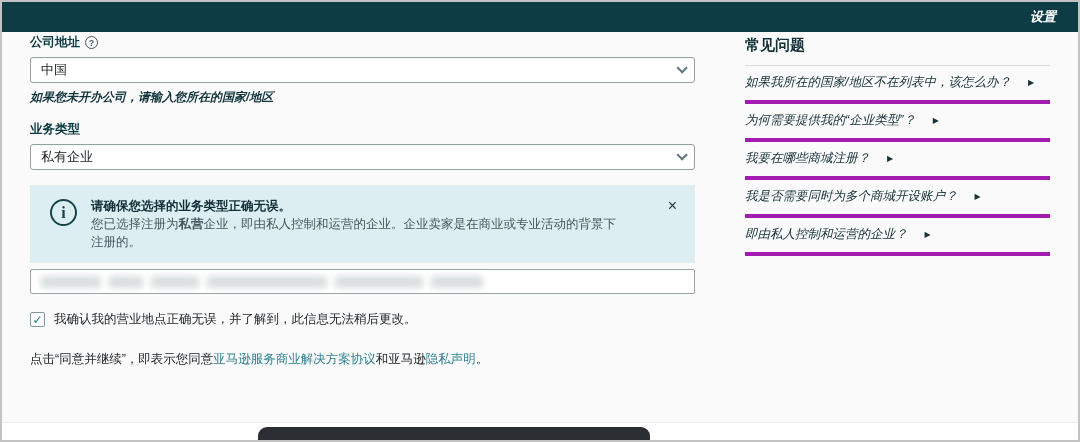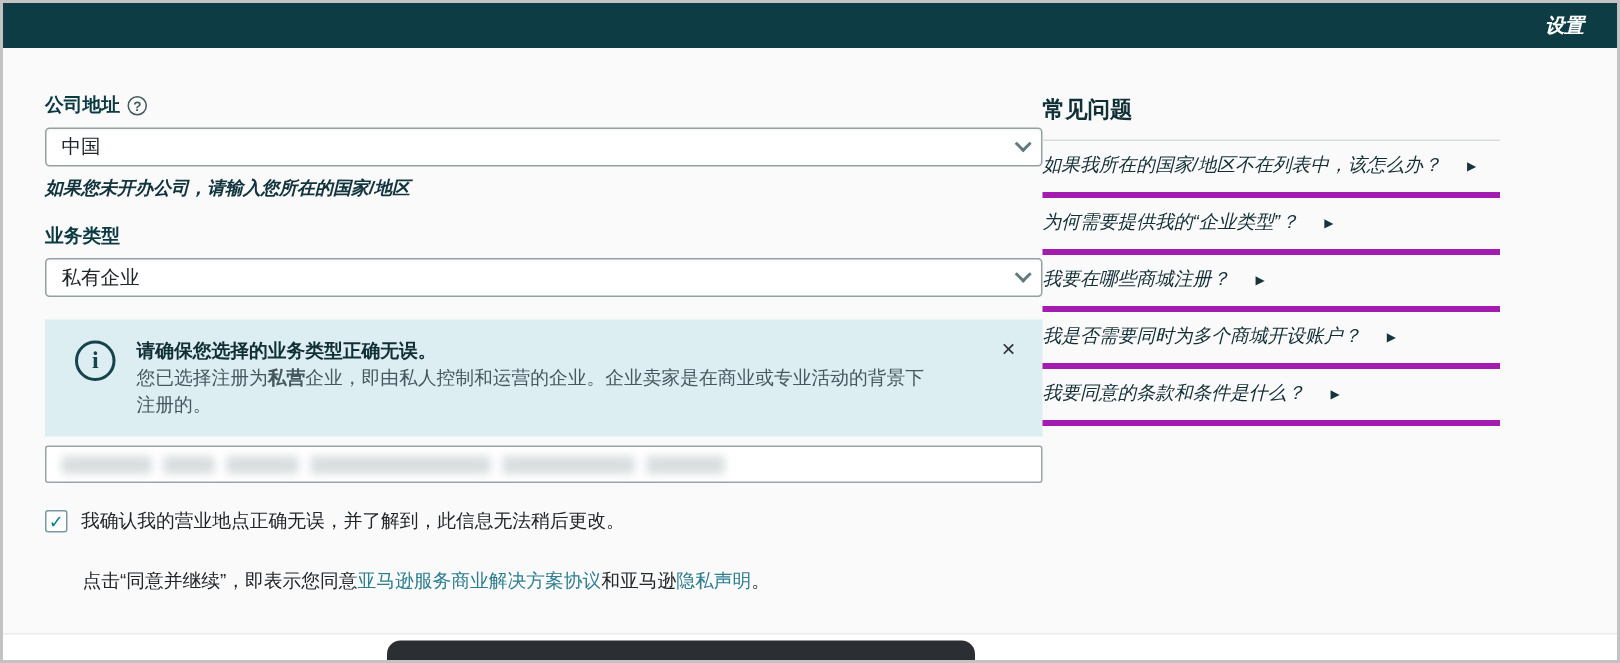--- a/index.html
+++ b/index.html
@@ -11,21 +11,21 @@
   
   .topbar { height:30px; background:#0d3c44; display:flex; align-items:center;
             padding:0 22px; color:#ffffff; }
   .logo { display:flex; align-items:flex-start; gap:5px; cursor:pointer; }
   .logo-amazon { position:relative; font-weight:bold; font-size:14.5px; letter-spacing:-0.5px; }
   .logo-amazon svg { position:absolute; left:1px; bottom:-4px; }
   .logo-suffix { font-size:14px; font-weight:400; margin-top:1px; }
   .settings { margin-left:auto; font-size:13px; font-weight:bold; cursor:pointer;font-style:italic; }
 
   
-  .main { display:flex; justify-content:flex-start; padding:30px 28px 0 28px; }
+  .main { display:flex; justify-content:space-between; padding:2px 28px 0 28px; }
   .col-left { width:665px; }
   .col-right { width:305px; }
 
   
   .field-label { font-size:12.5px; font-weight:bold; color:#0c3a42; display:flex;
                  align-items:center; gap:5px; }
   .help-circle { width:13px; height:13px; border:1px solid #44595f; border-radius:50%;
                  color:#44595f; font-size:9px; font-weight:bold; display:inline-flex;
                  align-items:center; justify-content:center; cursor:pointer; }
   .select { margin-top:6px; height:26px; background:#ffffff; border:1px solid #95a1a1;
@@ -56,21 +56,21 @@
                 overflow:hidden; }
   .redacted { display:flex; gap:8px; filter:blur(3px); opacity:0.55; }
   .redacted i { display:block; height:12px; background:#b9c2c4; border-radius:2px; }
 
   .check-row { margin-top:17px; display:flex; align-items:center; gap:9px; }
   .checkbox { width:15px; height:15px; border:1px solid #7d98a0; border-radius:2px;
               background:#ffffff; color:#0b7e8c; font-size:12px; font-weight:bold;
               display:flex; align-items:center; justify-content:center; cursor:pointer; }
   .check-label { font-size:12.5px; color:#21262a; }
 
-  .agreement { margin-top:23px; font-size:12.5px; color:#21262a;margin-left:25px; }
+  .agreement { margin-top:23px; font-size:12.5px; color:#21262a; }
   .agreement .lnk { color:#2d7f90; cursor:pointer; }
 
   
   .faq-title { font-size:15px; font-weight:bold; color:#112f36; padding:2px 0 10px 0;
                border-bottom:1px solid #d8dcdc; }
   .faq-item { display:flex; align-items:center; padding:8px 0 9px 0;
               border-bottom:4px solid #a21caf; font-size:12.5px; color:#132f36;
               cursor:pointer;font-style:italic; }
   .faq-arrow { font-size:8px; color:#17343a; margin-left:17px; }
 
@@ -157,21 +157,21 @@
       </div>
       <div class="faq-item">
         <span>我要在哪些商城注册？</span>
         <span class="faq-arrow">▶</span>
       </div>
       <div class="faq-item">
         <span>我是否需要同时为多个商城开设账户？</span>
         <span class="faq-arrow">▶</span>
       </div>
       <div class="faq-item">
-        <span>我要同意的条款和条件是什么？</span>
+        <span>即由私人控制和运营的企业？</span>
         <span class="faq-arrow">▶</span>
       </div>
     </div>
   </div>
 
   <div class="bottom-strip"></div>
   <div class="dark-sheet"></div>
 </div>
 
 </body></html>

